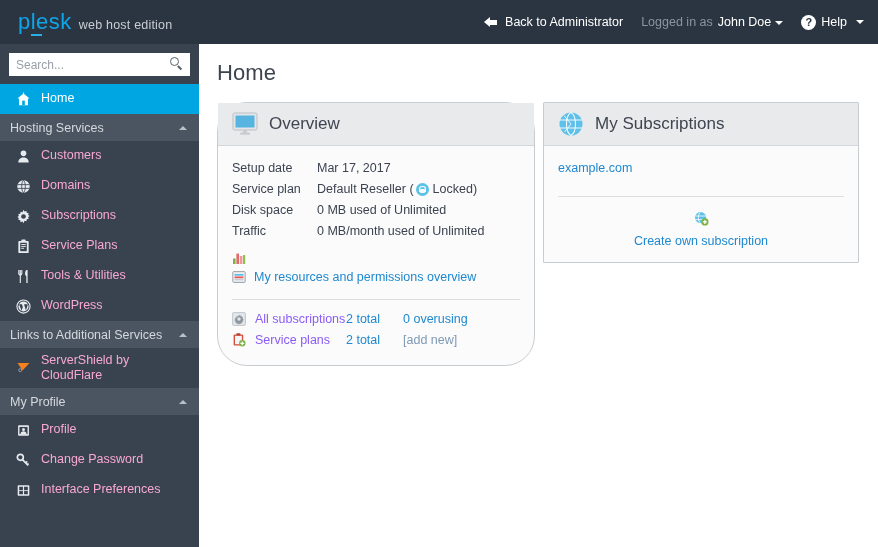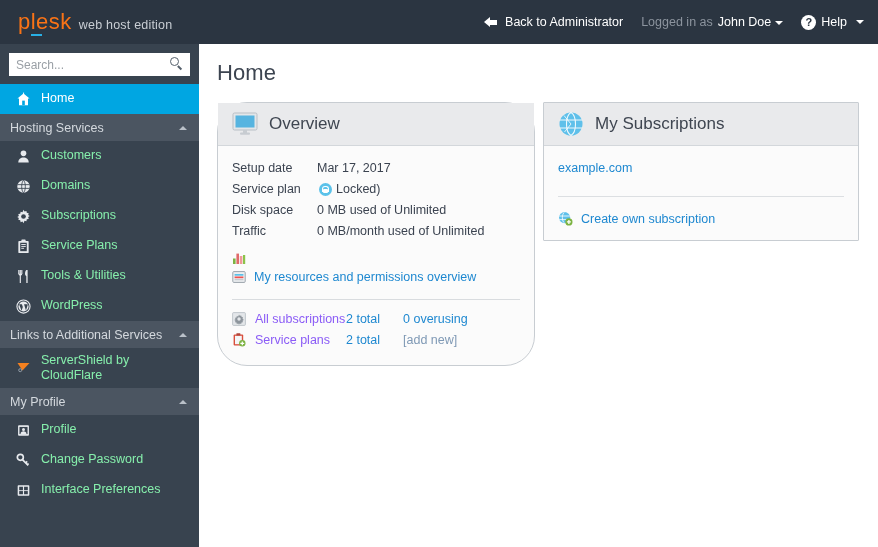--- a/index.html
+++ b/index.html
@@ -27,21 +27,21 @@
     padding: 0 14px 0 18px;
   }
   .logo {
     display: flex;
     align-items: baseline;
     gap: 7px;
   }
   .logo-mark {
     font-size: 22px;
     letter-spacing: 0.5px;
-    color: #f97316;
+    color: #0ea5e9;
     font-weight: 400;
     position: relative;
     line-height: 1;
   }
   .logo-mark .underline {
     position: absolute;
     left: 13px; bottom: -3px;
     width: 11px; height: 2px;
     background: #28b0e6;
   }
@@ -143,21 +143,21 @@
     transform: rotate(45deg); transform-origin: left center;
   }
 
   .nav-item {
     display: flex;
     align-items: center;
     gap: 9px;
     padding: 0 10px 0 15px;
     height: 30px;
     font-size: 12.5px;
-    color: #86efac;
+    color: #f9a8d4;
     cursor: pointer;
     white-space: nowrap;
   }
   .nav-item.active {
     background: #00a6e2;
     color: #ffffff;
   }
   .nav-item .ico { width: 17px; height: 17px; flex: 0 0 17px; display:flex; align-items:center; justify-content:center; }
   .nav-item .lbl { line-height: 1.1; }
 
@@ -265,21 +265,21 @@
   .stat-extra.muted { color:#7f99b5; }
 
   
   .sub-link {
     font-size: 12.5px; color: #1e88d0; cursor: pointer;
     display:block; line-height: 20px;
   }
   .sub-divider { height:1px; background:#dcdfe2; margin: 18px 0 14px 0; }
   .create-sub {
     display:flex; align-items:center; gap: 8px;
-    font-size: 12.5px; color:#1e88d0; cursor:pointer;
+    font-size: 12.5px; color:#1e88d0; cursor:pointer;flex-direction:column;
   }
 
   
   svg { display: block; }
 </style>
 </head>
 <body>
 
 <div class="app">
 
@@ -482,20 +482,21 @@
           <div class="panel-body">
 
             <div class="ov-row">
               <div class="ov-key">Setup date</div>
               <div class="ov-val">Mar 17, 2017</div>
             </div>
 
             <div class="ov-row">
               <div class="ov-key">Service plan</div>
               <div class="ov-val">
+                <span>Default Reseller (</span>
                 <span class="lock-badge"></span>
                 <span>Locked)</span>
               </div>
             </div>
 
             <div class="ov-row">
               <div class="ov-key">Disk space</div>
               <div class="ov-val">0 MB used of Unlimited</div>
             </div>
 

